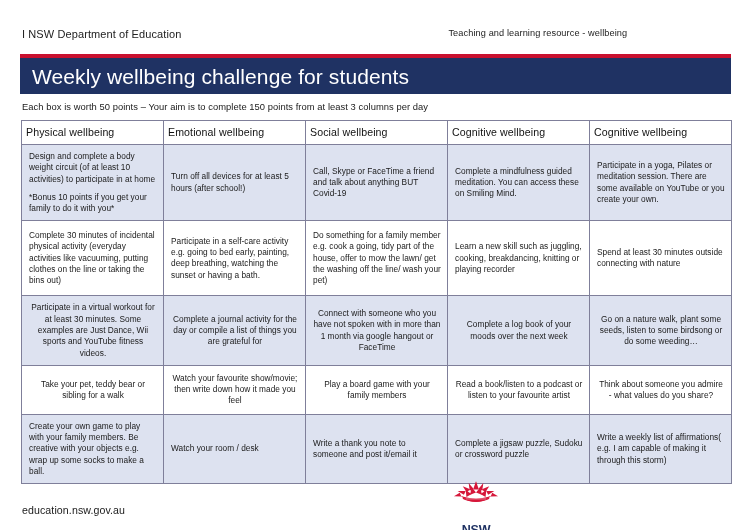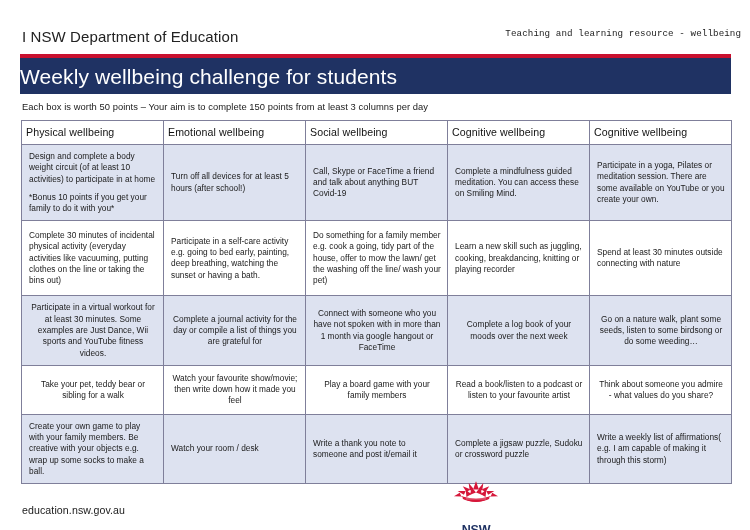--- a/index.html
+++ b/index.html
@@ -25,51 +25,51 @@
   .meta-row {
     position: absolute;
     top: 28px;
     left: 22px;
     right: 22px;
     height: 14px;
     display: flex;
     align-items: flex-start;
   }
   .meta-left {
-    font-size: 15px;
+    font-size: 11px;
     color: #222222;
     letter-spacing: 0.1px;
     white-space: nowrap;
   }
   .meta-right {
     font-size: 9.2px;
     color: #222222;
     letter-spacing: 0.1px;
     white-space: nowrap;
     margin-left: 267px;
-    font-family: Liberation Mono, monospace;
   }
 
   
   .banner-wrap {
     position: absolute;
     top: 54px;
     left: 20px;
     width: 711px;
   }
   .banner-rule {
     height: 4px;
     background: #c8102e;
     width: 100%;
   }
   .banner {
     background: #1f3263;
     height: 36px;
     display: flex;
     align-items: center;
+    padding-left: 12px;
     box-sizing: border-box;
   }
   .banner-title {
     color: #ffffff;
     font-size: 21px;
     font-weight: 400;
     letter-spacing: 0.1px;
     line-height: 1;
   }
 

